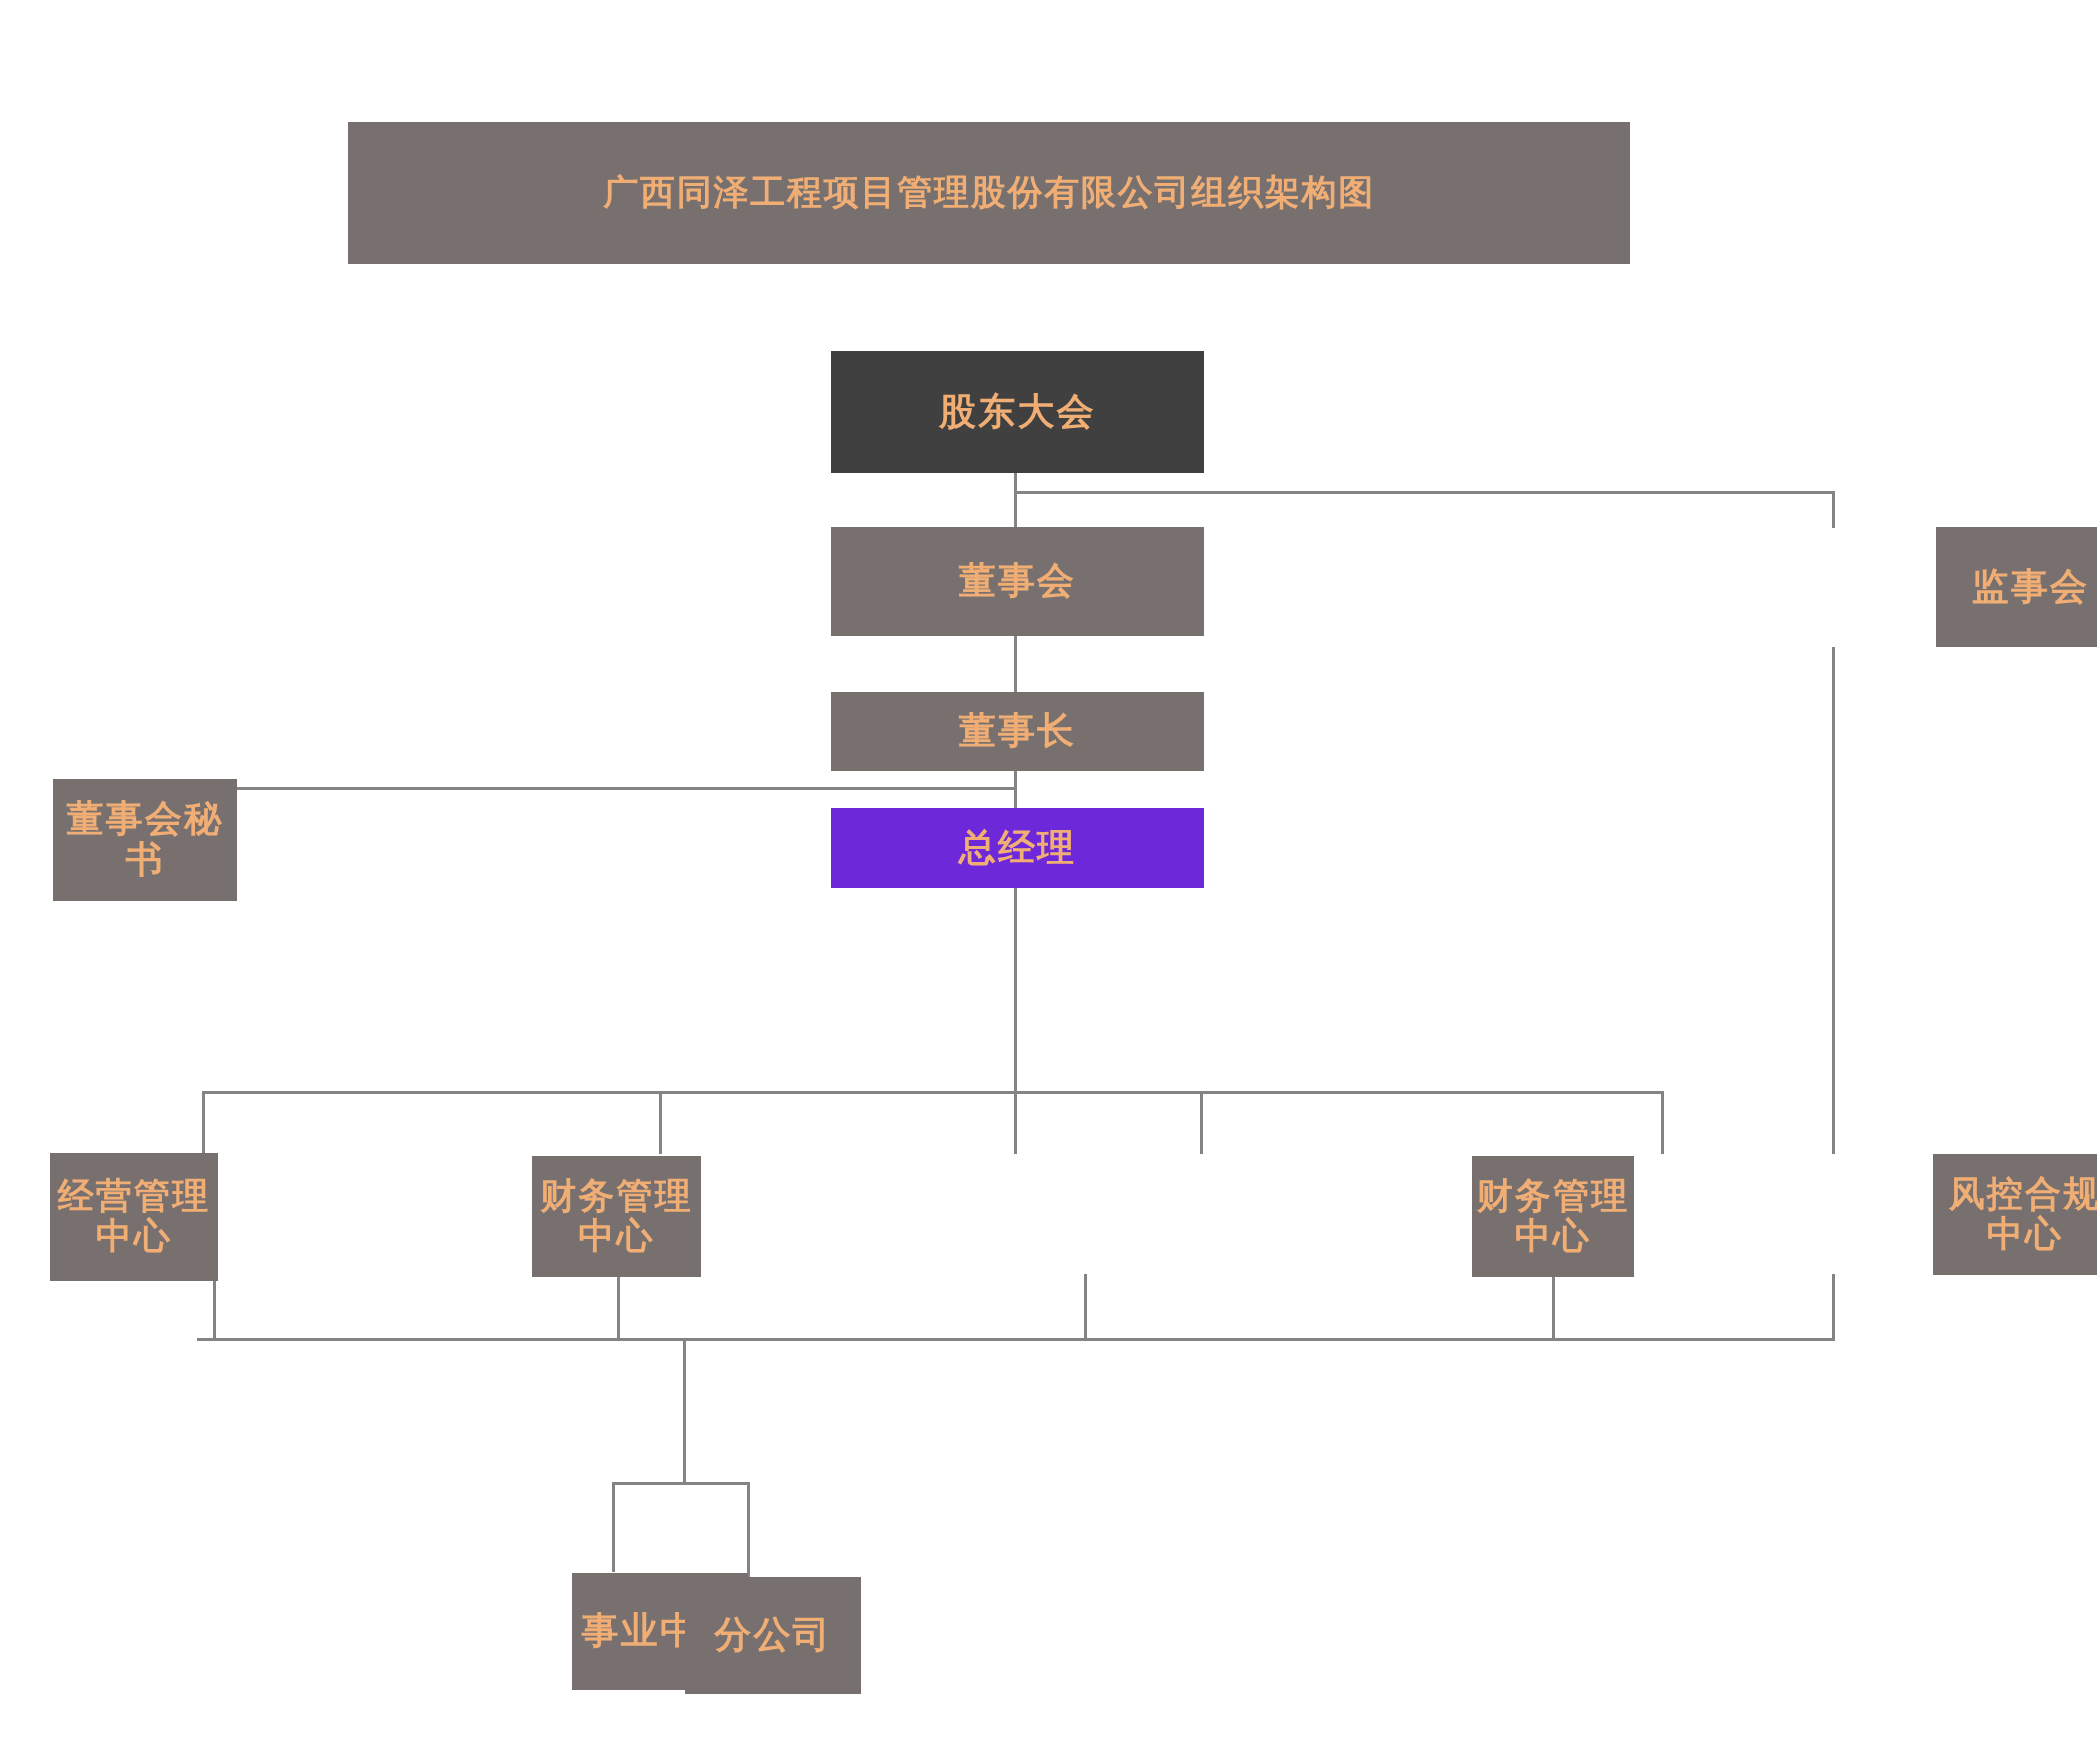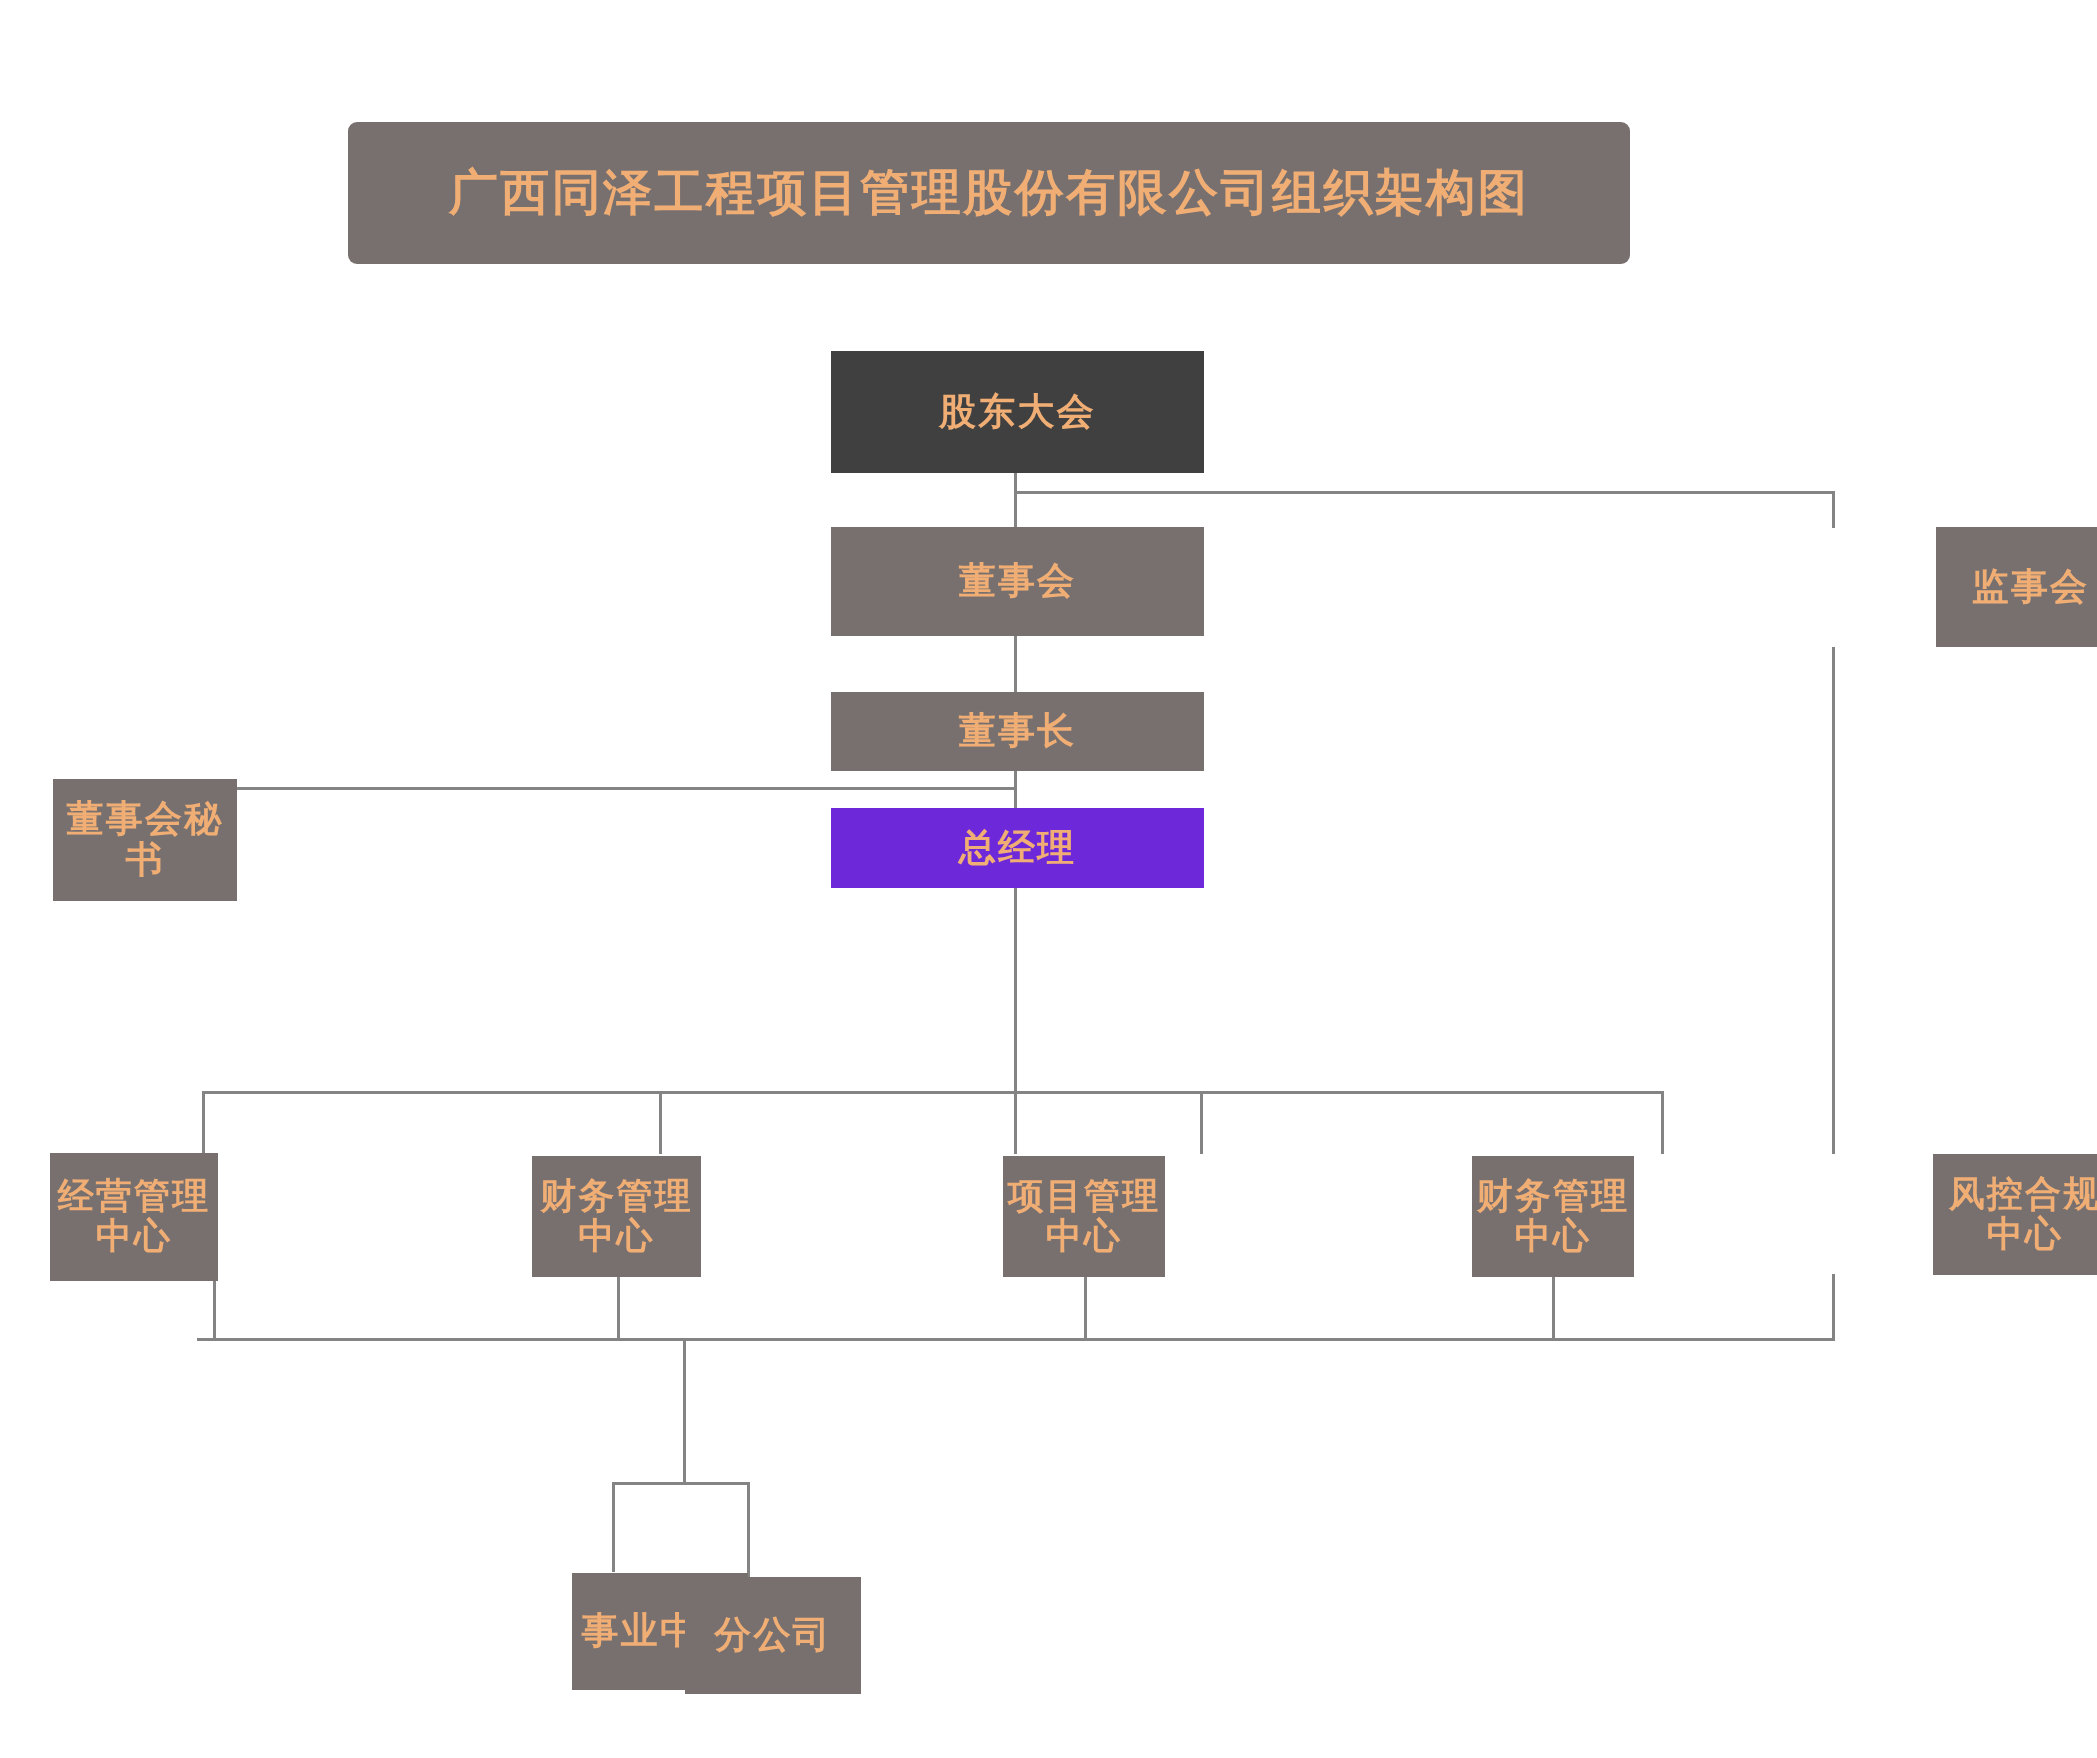--- a/index.html
+++ b/index.html
@@ -20,23 +20,22 @@
     align-items:center;
     justify-content:center;
     text-align:center;
     font-weight:700;
     letter-spacing:0.06em;
     line-height:1.1;
     box-sizing:border-box;
     z-index:3;
   }
   .title-box{
-    font-size:49px;
+    font-size:35px;
     letter-spacing:0.05em;
-    border-radius:9px;
   }
   .node{ font-size:37px; }
   .node-dept{ font-size:36px; }
   .line{
     position:absolute;
     background:#848484;
     z-index:1;
   }
   .line.v{ width:2.9px; }
   .line.h{ height:2.9px; }
@@ -98,21 +97,20 @@
   <div class="box node" style="left: 831px; top: 692px; width: 373px; height: 79px; background: rgb(119, 112, 111); color: rgb(240, 174, 117);">董事长</div>
 
   <div class="box node" style="left: 53px; top: 779px; width: 184px; height: 122px; background: rgb(119, 112, 111); color: rgb(240, 174, 117);">董事会秘书</div>
 
   <div class="box node" style="left: 831px; top: 808px; width: 373px; height: 80px; background: #6d28d9; color: rgb(240, 174, 117);">总经理</div>
 
   <div class="box node-dept" style="left: 50px; top: 1153px; width: 168px; height: 128px; background: rgb(119, 112, 111); color: rgb(240, 174, 117);">经营管理中心</div>
 
   <div class="box node-dept" style="left: 532px; top: 1156px; width: 169px; height: 121px; background: rgb(119, 112, 111); color: rgb(240, 174, 117);">财务管理中心</div>
 
-  <div class="box node-dept" style="left: 1003px; top: 1156px; width: 162px; height: 121px; background: rgb(119, 112, 111); color: rgb(240, 174, 117);">项目管理中心</div>
 
   <div class="box node-dept" style="left: 1472px; top: 1156px; width: 162px; height: 121px; background: rgb(119, 112, 111); color: rgb(240, 174, 117);">财务管理中心</div>
 
   <div class="box node-dept" style="left: 1933px; top: 1154px; width: 184px; height: 121px; background: rgb(119, 112, 111); color: rgb(240, 174, 117);">风控合规中心</div>
 
   <div class="box node" style="left: 572px; top: 1573px; width: 176px; height: 117px; background: rgb(119, 112, 111); color: rgb(240, 174, 117);">事业中心</div>
 
   <div class="box node" style="left: 685px; top: 1577px; width: 176px; height: 117px; background: rgb(119, 112, 111); color: rgb(240, 174, 117);">分公司</div>
 
 </div>

